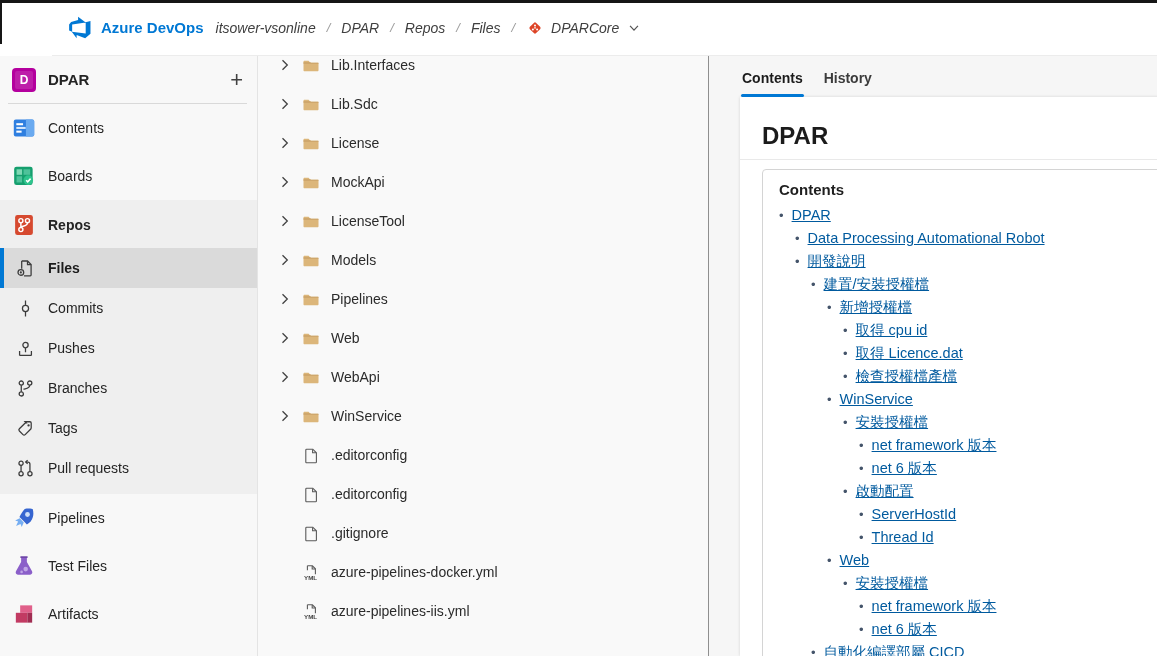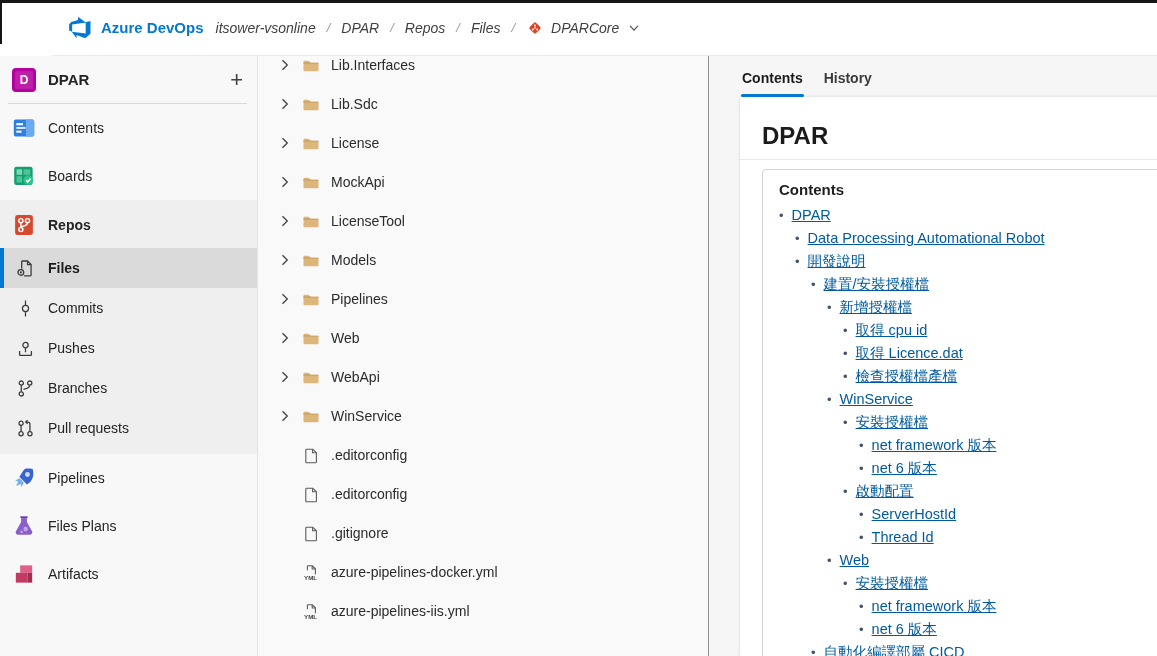--- a/index.html
+++ b/index.html
@@ -205,20 +205,29 @@
               <circle cx="13" cy="3.9" r="2" fill="none" stroke="#3b3b3b" stroke-width="1.2"></circle>
               <circle cx="5" cy="14.1" r="2" fill="none" stroke="#3b3b3b" stroke-width="1.2"></circle>
               <path d="M5 5.9v6.2M13 5.9c0 3.1-3.4 3-6 3.8" fill="none" stroke="#3b3b3b" stroke-width="1.2"></path>
             </svg>
           </span>
           <span class="nav-label">Branches</span>
         </div>
         <div class="nav-row sub">
           <span class="icn" style="height: 19px; width: 19px;">
             <svg viewBox="0 0 18 18">
+              <path d="M8.6 2.6h4.6c.7 0 1.2.5 1.2 1.2v4.6c0 .4-.2.8-.4 1.1l-5.3 5.3c-.6.6-1.5.6-2.1 0l-3.4-3.4c-.6-.6-.6-1.5 0-2.1l5.3-5.3c.3-.3.7-.4 1.1-.4z" fill="none" stroke="#3b3b3b" stroke-width="1.2"></path>
+              <circle cx="11.9" cy="6.1" r="1.1" fill="#3b3b3b"></circle>
+            </svg>
+          </span>
+          <span class="nav-label">Tags</span>
+        </div>
+        <div class="nav-row sub">
+          <span class="icn" style="height: 19px; width: 19px;">
+            <svg viewBox="0 0 18 18">
               <circle cx="4.8" cy="4" r="2" fill="none" stroke="#3b3b3b" stroke-width="1.2"></circle>
               <circle cx="4.8" cy="14" r="2" fill="none" stroke="#3b3b3b" stroke-width="1.2"></circle>
               <circle cx="13.2" cy="14" r="2" fill="none" stroke="#3b3b3b" stroke-width="1.2"></circle>
               <path d="M4.8 6v6M9.3 2.9h1.9c1.1 0 2 .9 2 2V12" fill="none" stroke="#3b3b3b" stroke-width="1.2"></path>
               <path d="M11 1.2 9.2 2.9l1.8 1.7" fill="none" stroke="#3b3b3b" stroke-width="1.2"></path>
             </svg>
           </span>
           <span class="nav-label">Pull requests</span>
         </div>
       </div>
@@ -235,21 +244,21 @@
         </div>
         <div class="nav-row">
           <span class="icn" style="height: 24px; width: 24px;">
             <svg viewBox="0 0 20 20">
               <path d="M7.6 2.6h4.8v4.1l4.3 7.7c.7 1.2-.2 2.8-1.6 2.8H4.9c-1.4 0-2.3-1.6-1.6-2.8l4.3-7.7z" fill="#8b5fc9"></path>
               <rect x="6.8" y="1.8" width="6.4" height="1.6" rx=".8" fill="#6f47a8"></rect>
               <circle cx="11.4" cy="12.6" r="1.9" fill="#c0a6e6"></circle>
               <circle cx="8" cy="14.9" r="1.1" fill="#c0a6e6"></circle>
             </svg>
           </span>
-          <span class="nav-label">Files Plans</span>
+          <span class="nav-label">Test Files</span>
         </div>
         <div class="nav-row">
           <span class="icn" style="height: 24px; width: 24px;">
             <svg viewBox="0 0 20 20">
               <rect x="6.8" y="2.8" width="10" height="6.2" fill="#e0608a"></rect>
               <rect x="3.2" y="9" width="9.6" height="8.2" fill="#c23b63"></rect>
               <rect x="12.8" y="9" width="4" height="8.2" fill="#a02d52"></rect>
             </svg>
           </span>
           <span class="nav-label">Artifacts</span>

